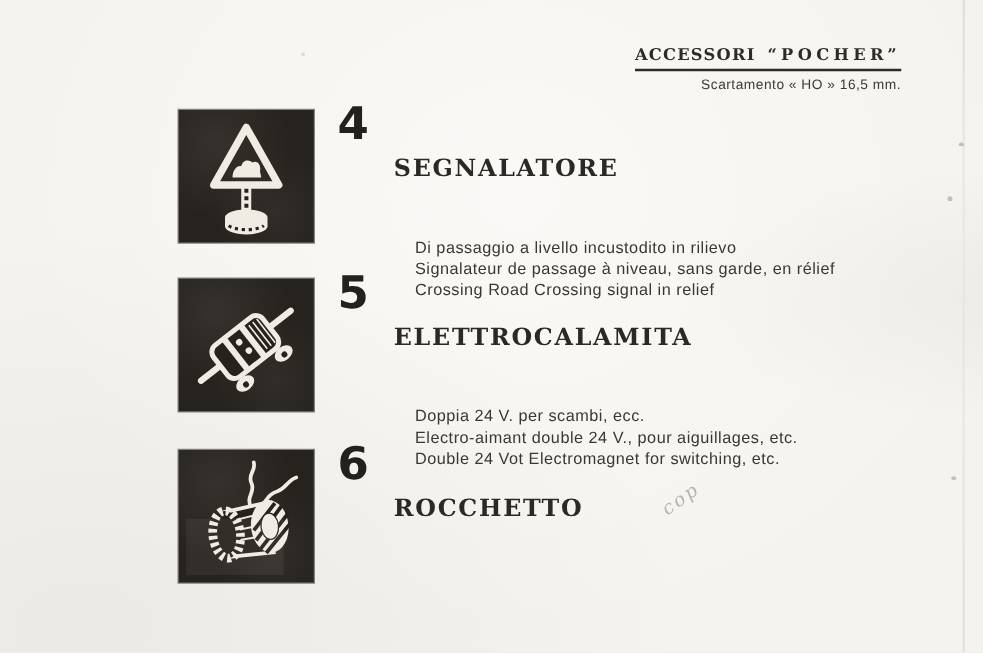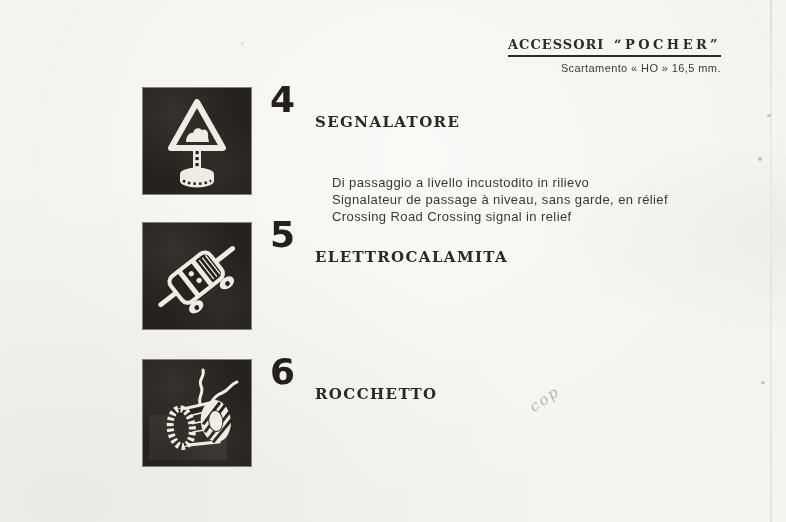--- a/index.html
+++ b/index.html
@@ -55,22 +55,22 @@
   }
   .square svg{position:absolute;left:0;top:0;}
   .num{
     position:absolute;left:270px;top:-6px;
     font-family:"DejaVu Sans","Liberation Sans",sans-serif;
     font-weight:bold;font-size:36px;color:#24211c;letter-spacing:1px;
   }
   .textcol{position:absolute;left:315px;top:23px;width:368px;}
   .title{
     font-family:"DejaVu Serif","Liberation Serif",serif;
-    font-weight:bold;font-size:15px;color:#2c2924;letter-spacing:1.4px;
-    margin:5px 0 6px 0;
+    font-weight:bold;font-size:19px;color:#2c2924;letter-spacing:1.4px;
+    margin:16px 0 6px 0;
   }
   .lines{margin-left:17px;margin-top:43px;}
   .line{
     font-size:13px;color:#3a3731;letter-spacing:.4px;line-height:17px;
     white-space:nowrap;
   }
   .line.wrap{white-space:normal;text-align:justify;width:348px;}
   .line.gap{margin-top:6px;}
 
   
@@ -142,20 +142,25 @@
           <ellipse cx="35" cy="77" rx="8" ry="5.5" fill="#efece4"></ellipse>
           <circle cx="35" cy="78" r="2.4" fill="#26221d"></circle>
           <ellipse cx="74" cy="77" rx="8" ry="5.5" fill="#efece4"></ellipse>
           <circle cx="74" cy="78" r="2.4" fill="#26221d"></circle>
         </g>
       </svg>
     </div>
     <div class="num">5</div>
     <div class="textcol">
       <div class="title">ELETTROCALAMITA</div>
+      <div class="lines">
+        <div class="line">Doppia 24 V. per scambi, ecc.</div>
+        <div class="line">Electro-aimant double 24 V., pour aiguillages, etc.</div>
+        <div class="line">Double 24 Vot Electromagnet for switching, etc.</div>
+      </div>
     </div>
   </div>
 
   <div class="row r6">
     <div class="square lighter">
       <svg width="108" height="106" viewBox="0 0 108 106">
         <path d="M58 46 c-5 -9 4 -12 0 -20 c-3 -7 4 -9 2 -16" stroke="#efece4" stroke-width="3" fill="none" stroke-linecap="round"></path>
         <path d="M63 48 c8 -7 7 -12 16 -15 c8 -3 8 -9 15 -11" stroke="#efece4" stroke-width="3" fill="none" stroke-linecap="round"></path>
         <g transform="rotate(-6 54 64)">
           <path d="M38 48 L72 44 L74 84 L38 84 Z" fill="#26221d" stroke="#efece4" stroke-width="3"></path>

